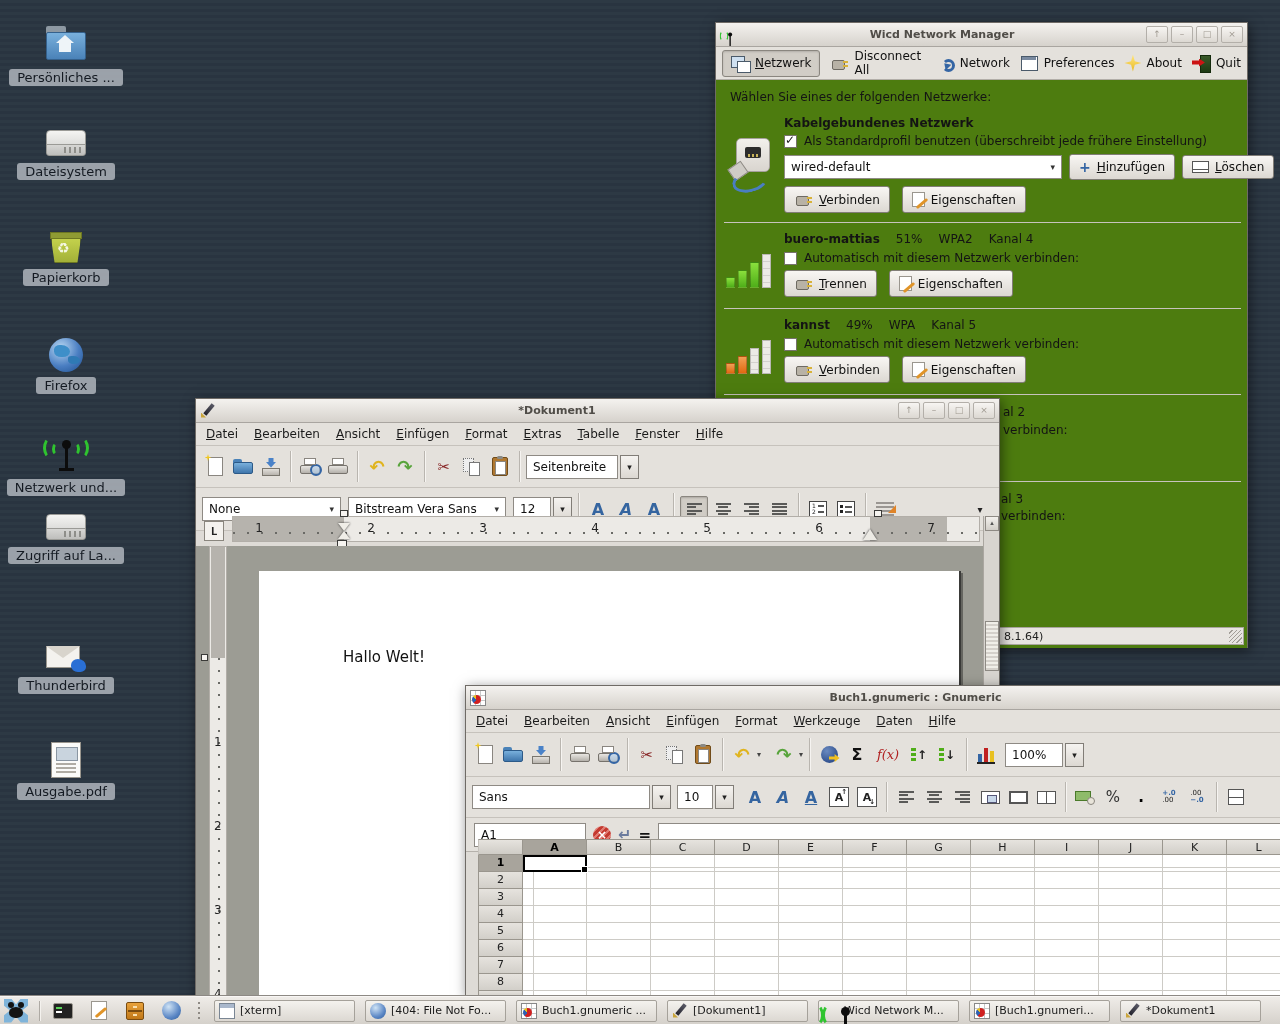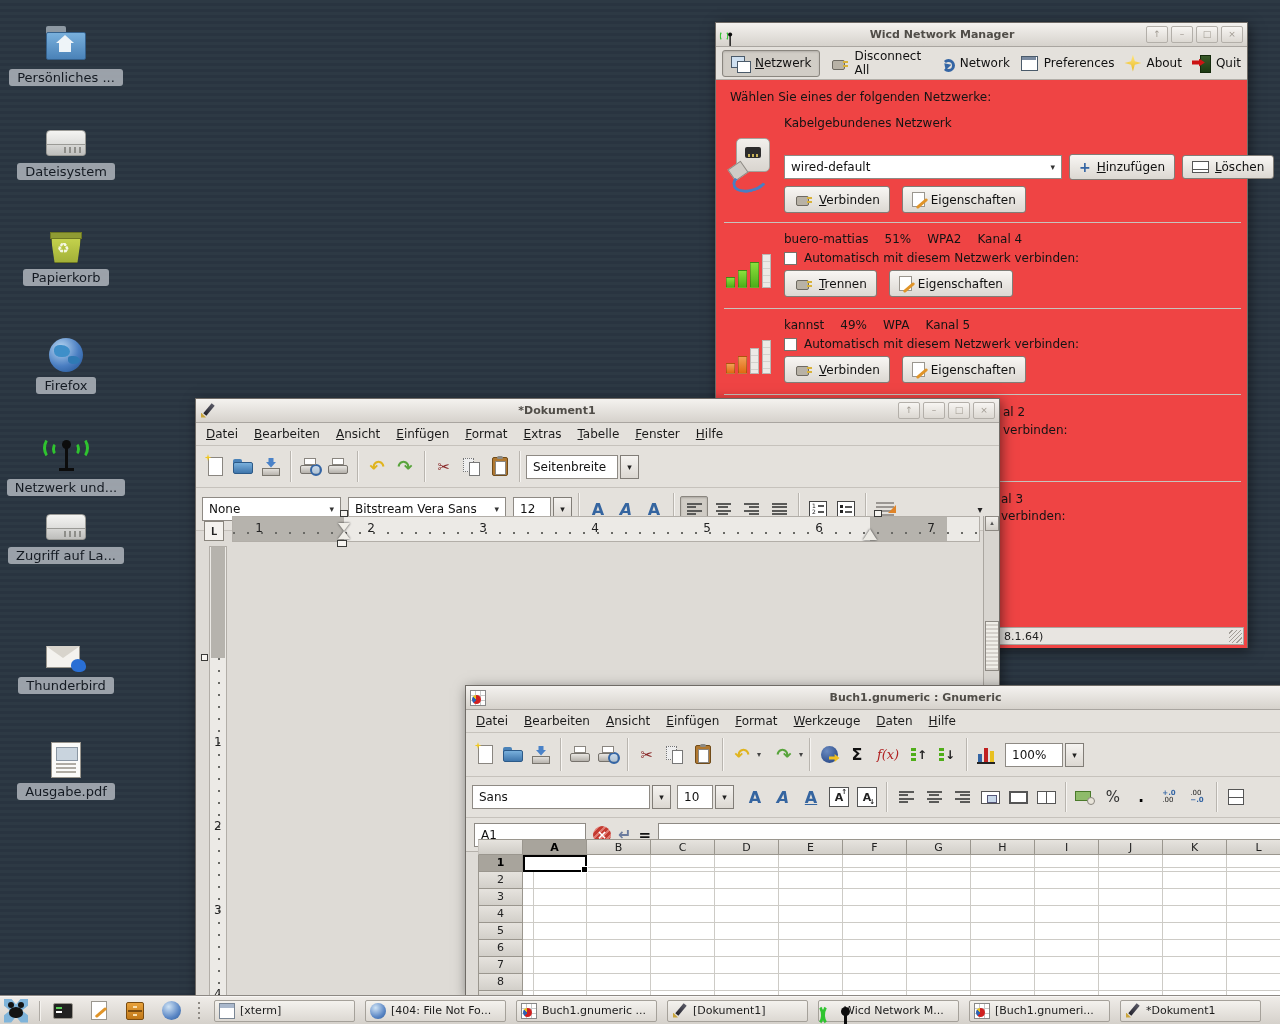--- a/index.html
+++ b/index.html
@@ -81,24 +81,24 @@
   .ic-doc .l{position:absolute;left:4px;width:20px;height:2px;background:#b0aca4;}
   
   #wicd{left:715px;top:22px;width:533px;height:626px;}
   #wicd .wtb{display:flex;align-items:center;gap:10px;padding:4px 6px;height:33px;box-sizing:border-box;
     background:#e4e1dc;border-bottom:1px solid #b2aea8;}
   .wtbi{display:flex;align-items:center;gap:5px;font-size:12px;color:#111;}
   .wtbi.pressed{border:1px solid #8a867f;background:#d1cdc6;border-radius:3px;padding:4px 8px;
     box-shadow:inset 0 1px 2px rgba(0,0,0,.15);}
   .wtbi .lab{display:block;}
   .wtbi .lab.u::first-letter{text-decoration:underline;}
-  #wicd .wbody{position:relative;background:#ef4444;height:568px;font-size:12px;color:#141414;}
+  #wicd .wbody{position:relative;background:#4d7c0f;height:568px;font-size:12px;color:#141414;}
   .abs{position:absolute;}
   .wsep{position:absolute;left:8px;width:517px;border-top:1px solid #c7c3bd;}
-  .netname{font-weight:normal;}
+  .netname{font-weight:bold;}
   .netrow{display:flex;gap:16px;align-items:center;}
   .cbrow{display:flex;gap:7px;align-items:center;}
   .sig{width:48px;height:42px;display:flex;align-items:flex-end;gap:3px;}
   .sig i{width:9px;border:1px solid rgba(0,0,0,.22);box-sizing:border-box;flex:none;}
   .sig .g{background:linear-gradient(#8ae03c,#4fae19);}
   .sig .o{background:linear-gradient(#f2a055,#e06910);}
   .sig .e{background:repeating-linear-gradient(180deg,#eceae6 0 6px,#d3d1cd 6px 7px);border-color:#bab8b4;}
   .plug{width:46px;height:50px;position:relative;}
   .plug .box{position:absolute;left:8px;top:0;width:34px;height:34px;background:linear-gradient(#f2f0ec,#d9d5cf);
     border:1px solid #a5a19b;border-radius:5px;box-sizing:border-box;}
@@ -418,20 +418,24 @@
     <div class="wbody">
       <div class="abs" style="left:14px;top:10px">Wählen Sie eines der folgenden Netzwerke:</div>
 
       <div class="abs plug" style="left:12px;top:58px">
         <span class="box"></span>
           <span class="port"></span>
         <span class="conn"></span>
           <span class="cable"></span>
       </div>
       <div class="abs netname" style="left:68px;top:36px">Kabelgebundenes Netzwerk</div>
+      <div class="abs cbrow" style="left:68px;top:54px">
+        <span class="cb on"></span>
+        <span>Als Standardprofil benutzen (überschreibt jede frühere Einstellung)</span>
+      </div>
       <div class="abs" style="left:68px;top:74px;display:flex;gap:7px;align-items:center">
         <span class="combo" style="width:278px">
           <span>wired-default</span>
           <span class="carr">▾</span>
         </span>
         <span class="btn">
           <span style="color:#3465a4;font-weight:bold;font-size:14px">+</span>
           <span class="bl u">Hinzufügen</span>
         </span>
         <span class="btn">
@@ -676,20 +680,25 @@
       <span class="num" style="left:586px">6</span>
       <span class="num" style="left:698px">7</span>
       <span class="mk-sq" style="left:107px;top:-7px"></span>
       <span class="mk-bow t" style="left:105px;top:6px"></span>
       <span class="mk-bow b" style="left:105px;top:14px"></span>
       <span class="mk-sq" style="left:104px;top:23px;width:10px"></span>
       <span class="mk-sq" style="left:641px;top:-7px"></span>
       <span class="mk-tri" style="left:630px;top:12px"></span>
     </div>
 
+    <div id="ab-doc">
+      <div id="ab-page">
+        <div id="ab-text">Hallo Welt!</div>
+      </div>
+    </div>
     <div id="ab-vruler">
       <span class="zone"></span>
       <span class="ticks"></span>
       <span class="num" style="top:195px">1</span>
       <span class="num" style="top:279px">2</span>
       <span class="num" style="top:363px">3</span>
       <span class="num" style="top:447px">4</span>
     </div>
     <div id="ab-mks"></div>
     <div id="ab-sb">

